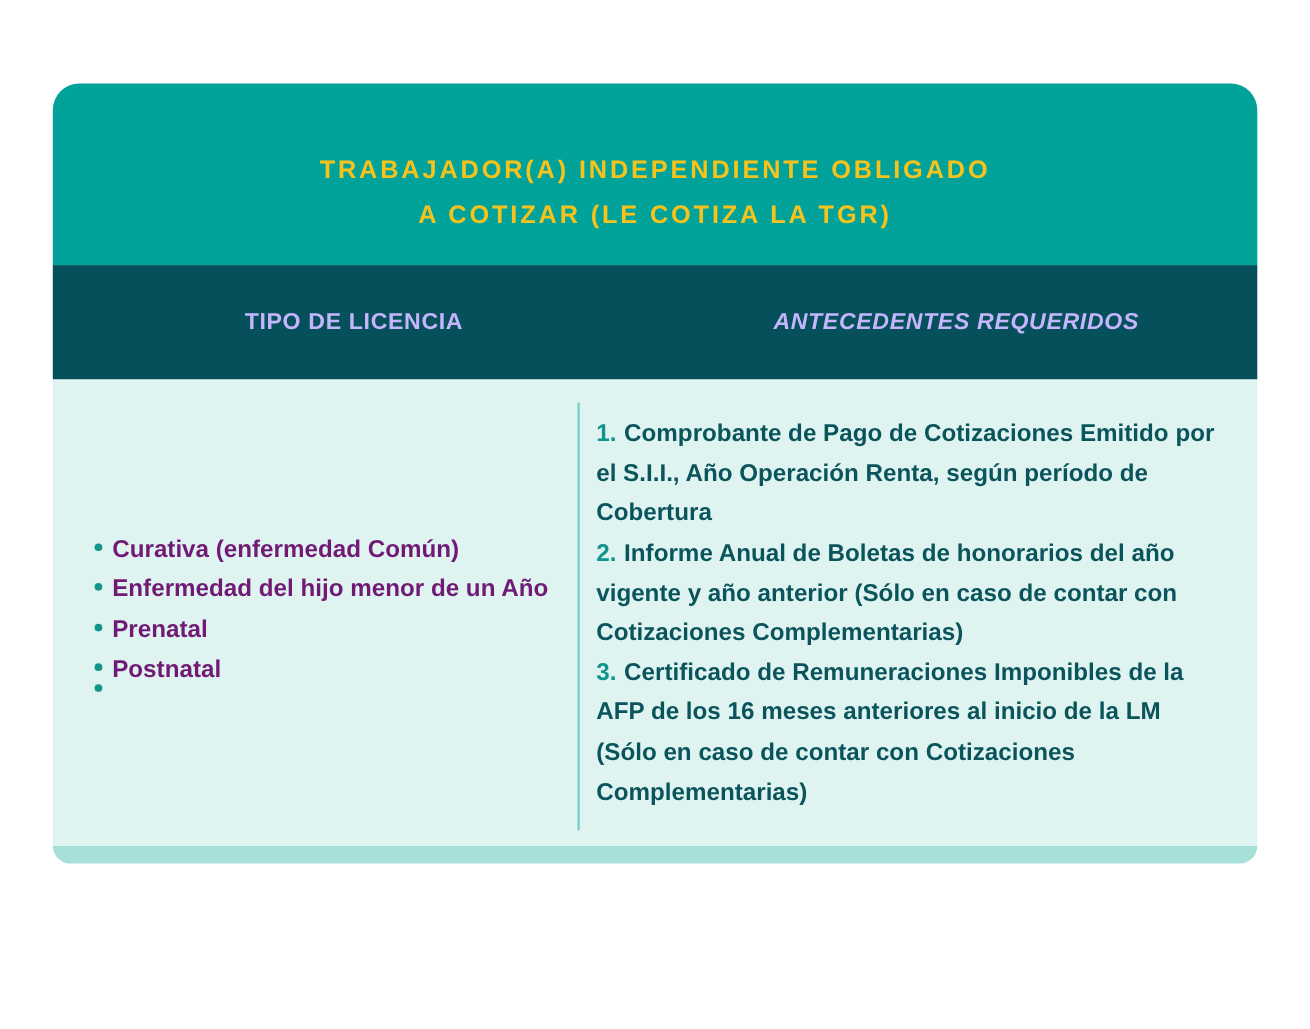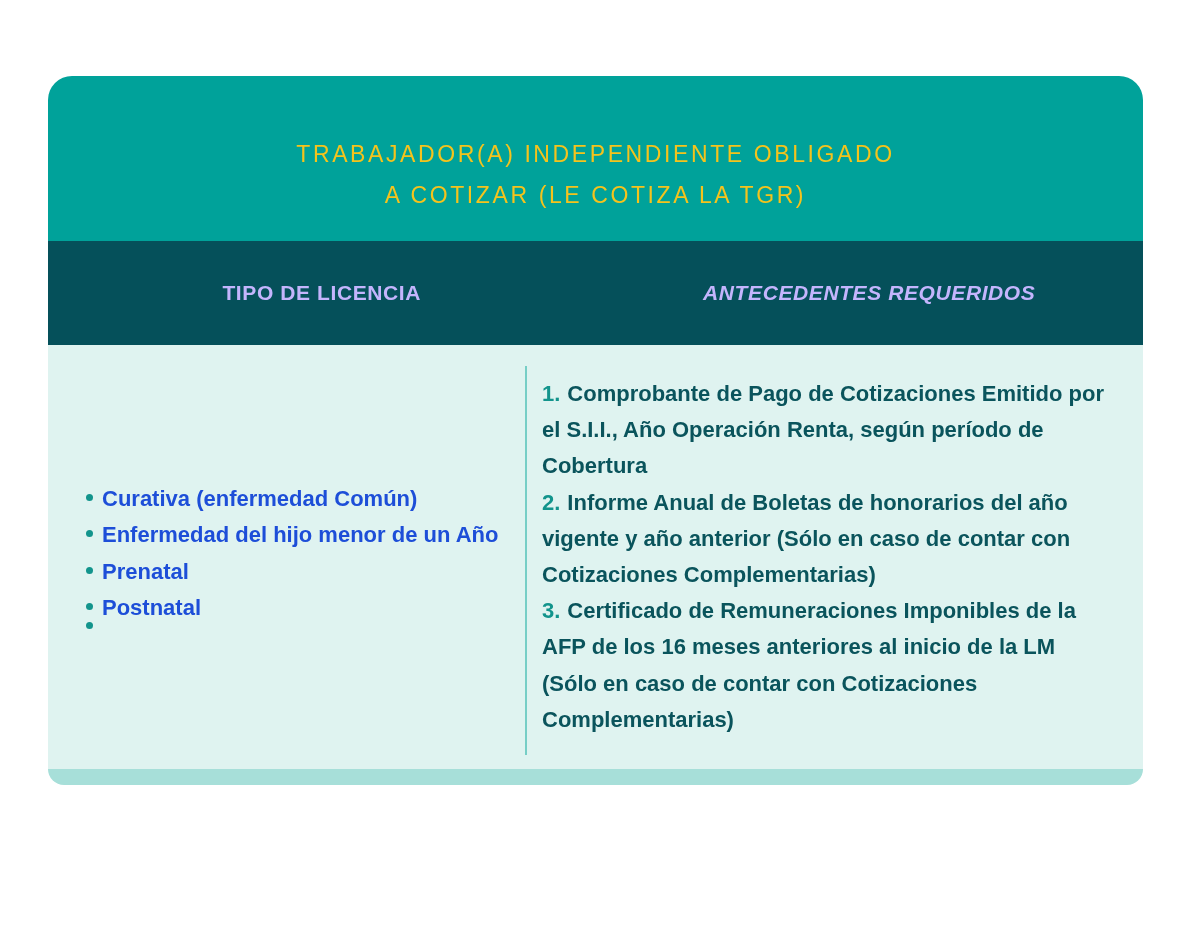--- a/index.html
+++ b/index.html
@@ -23,21 +23,21 @@
     border-radius: 24px 24px 0 0;
     display: flex;
     flex-direction: column;
     align-items: center;
     justify-content: center;
     padding-top: 32px;
   }
   .card-title-line {
     color: #F5C31C;
     font-size: 23px;
-    font-weight: 400;
+    font-weight: 700;
     letter-spacing: 2.6px;
     line-height: 41px;
     text-align: center;
     white-space: nowrap;
   }
   
   .columns-header {
     background: #05505A;
     height: 104px;
     display: flex;
@@ -76,21 +76,21 @@
     display: flex;
     flex-direction: column;
     justify-content: center;
   }
   .license-item {
     display: flex;
     align-items: baseline;
     line-height: 36.5px;
     font-size: 22px;
     font-weight: 700;
-    color: #1d4ed8;
+    color: #701a75;
   }
   .bullet-icon {
     flex: 0 0 auto;
     width: 7px;
     height: 7px;
     border-radius: 50%;
     background: #12948C;
     margin-right: 9px;
     position: relative;
     top: -5px;

